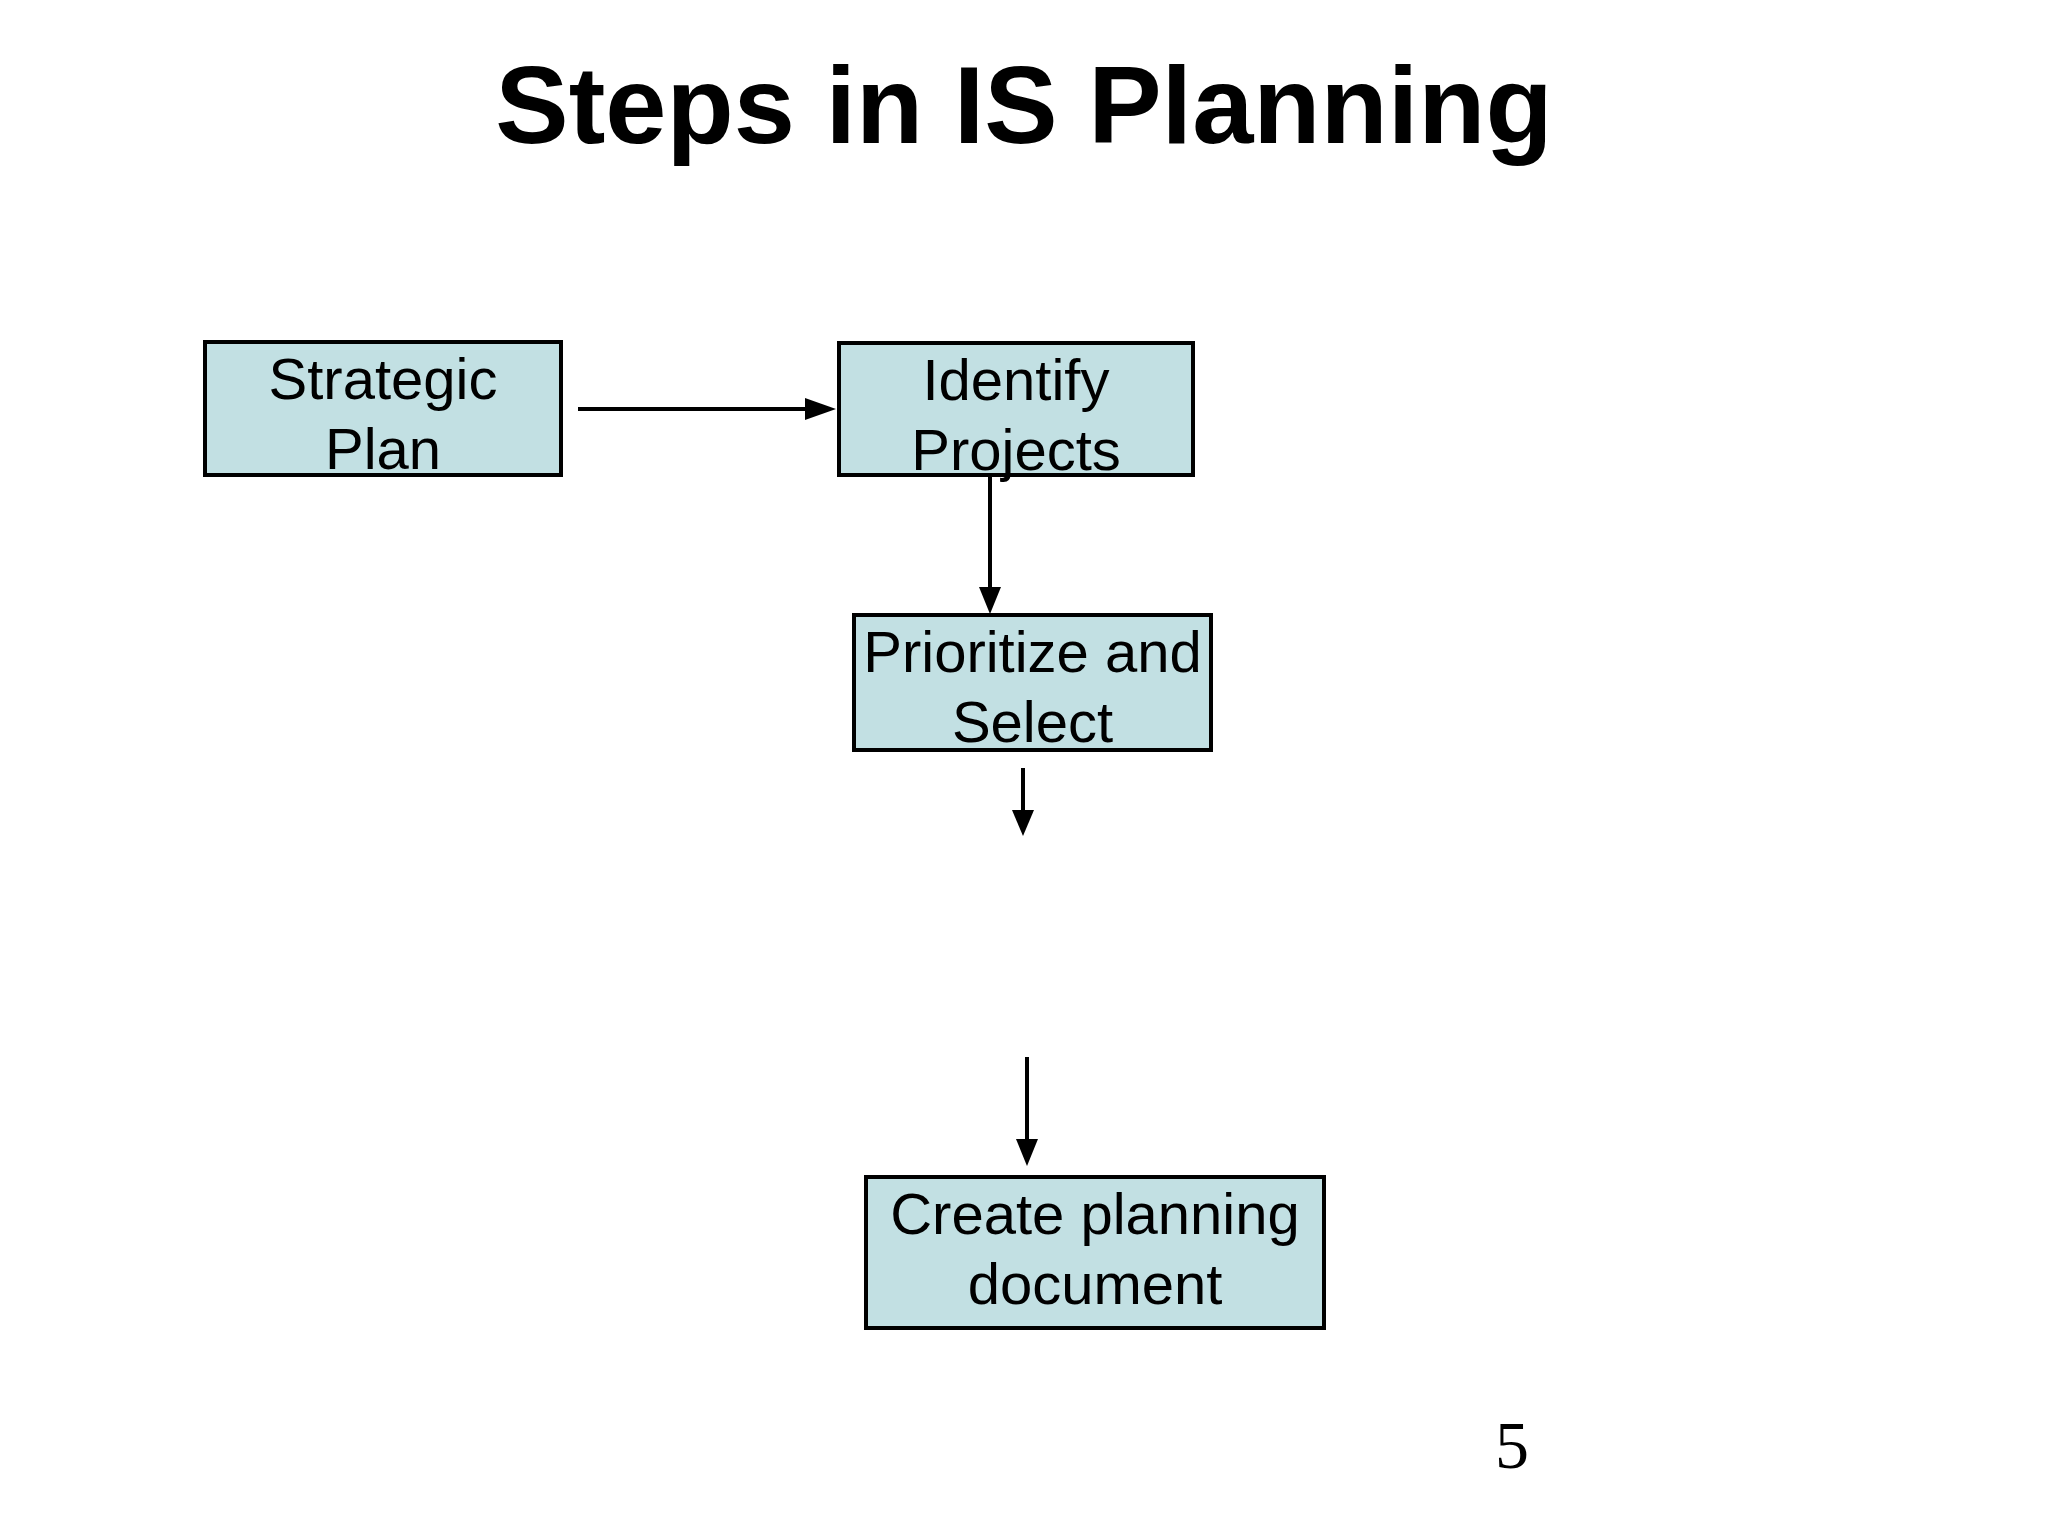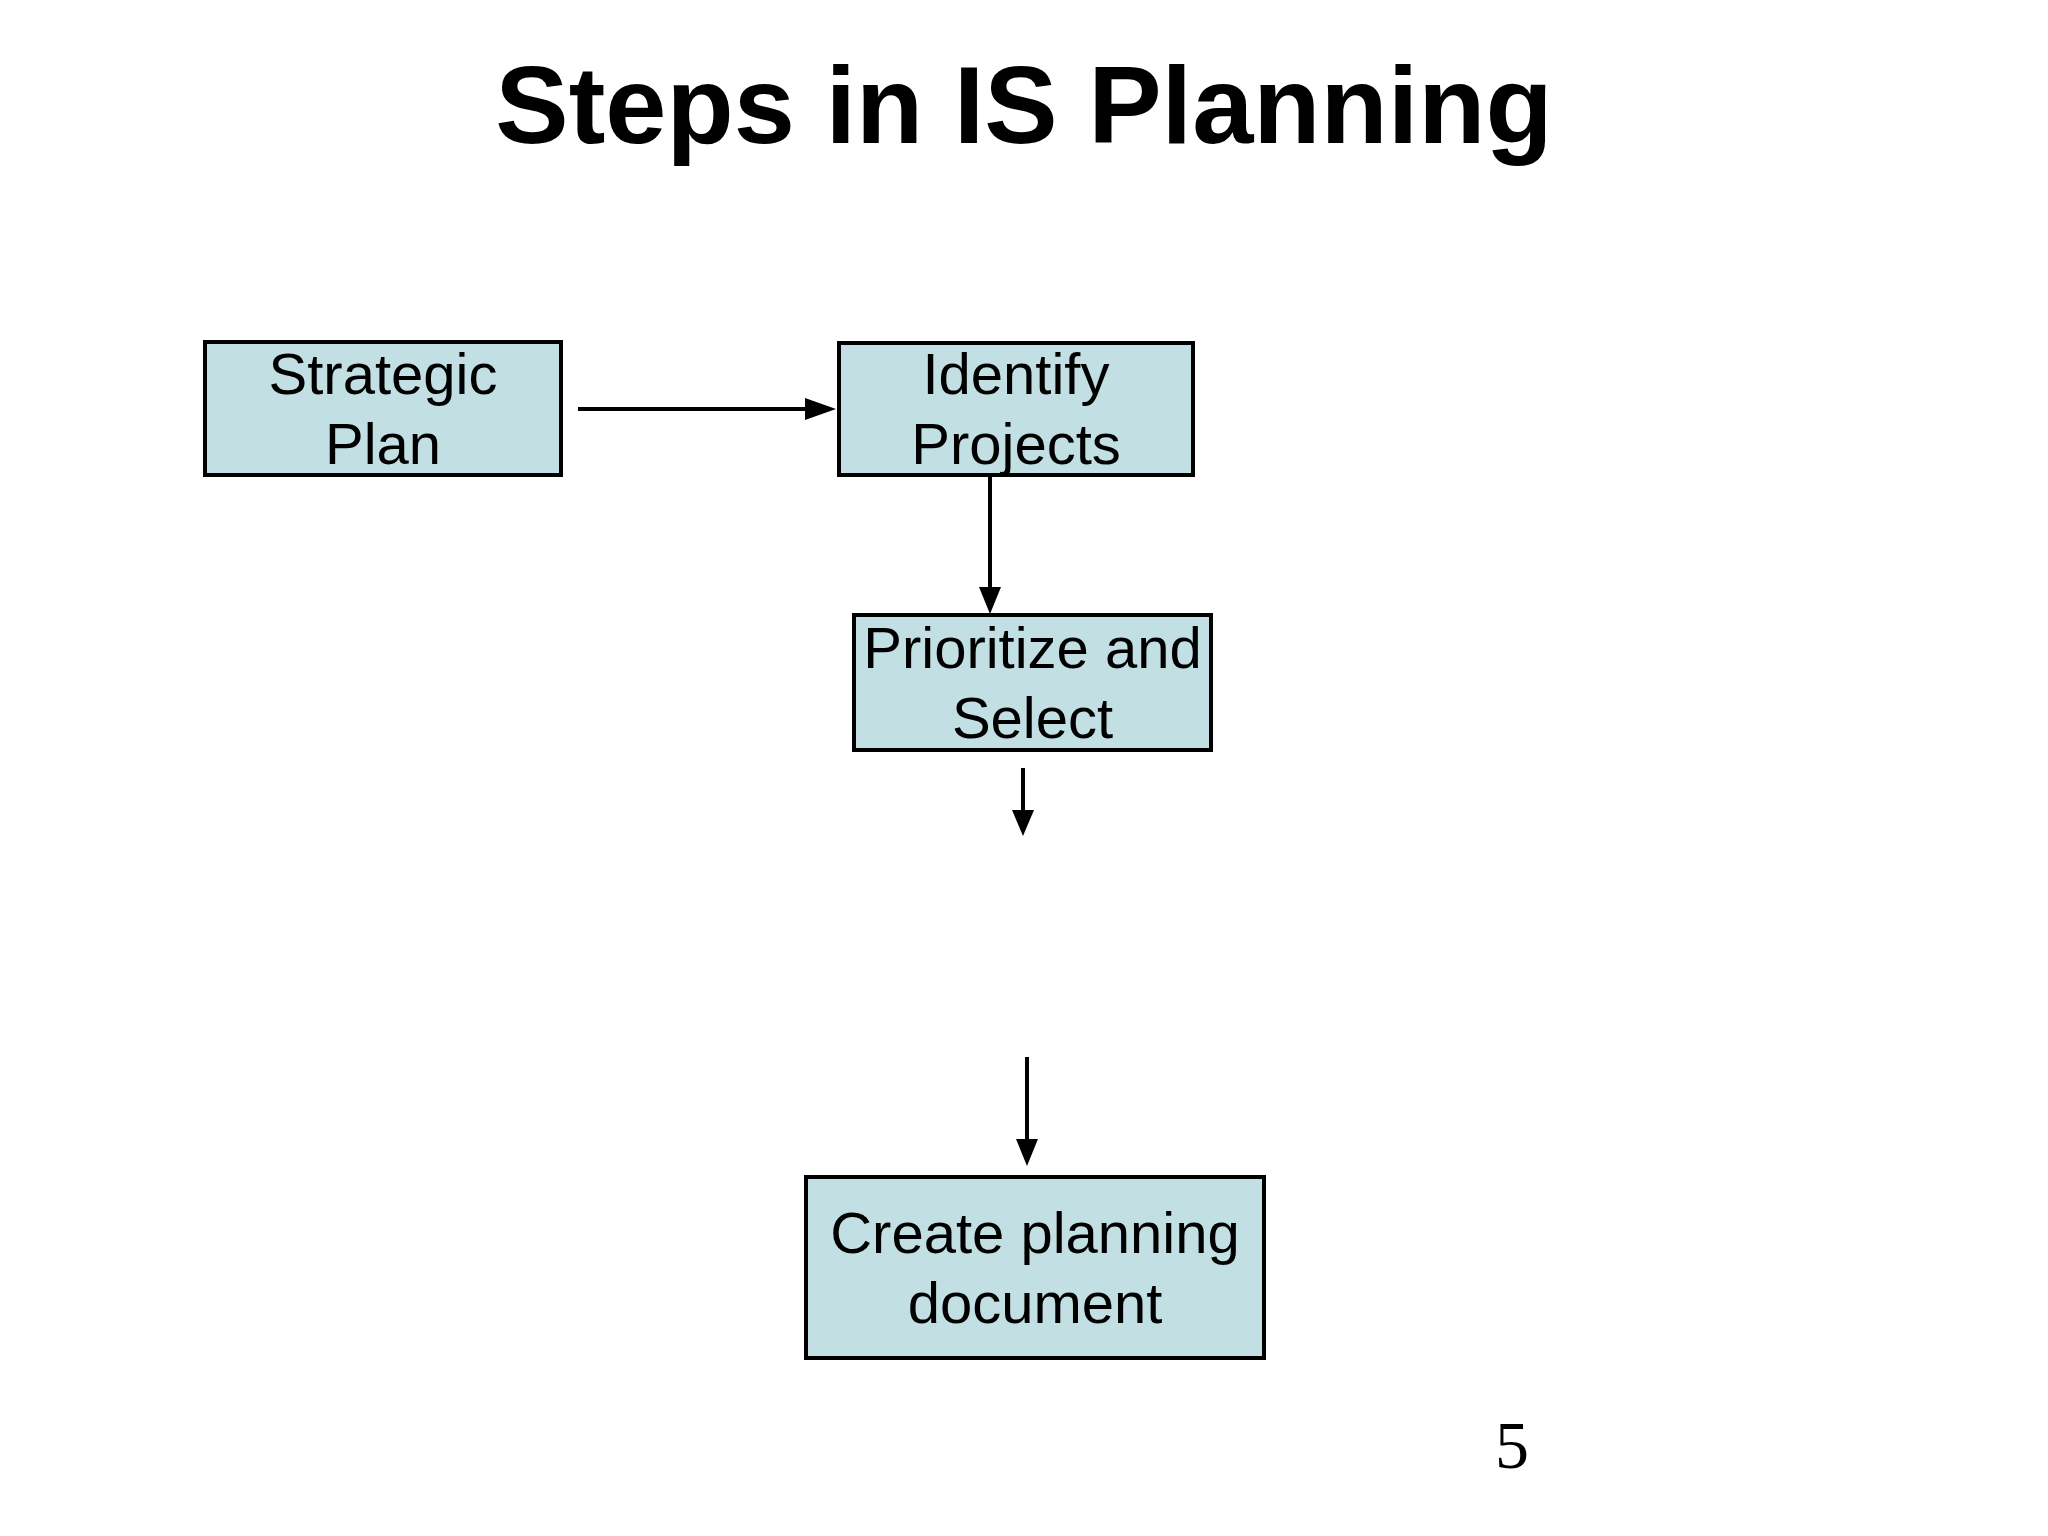--- a/index.html
+++ b/index.html
@@ -45,21 +45,20 @@
   }
   .connectors polygon {
     fill: var(--arrow);
     stroke: none;
   }
   .node {
     position: absolute;
     background: var(--box-fill);
     border: 4px solid var(--box-border);
     display: flex;
-    align-items: center;
     justify-content: center;
     text-align: center;
   }
   .node-label {
     display: block;
     white-space: pre-line;
     font-size: 58px;
     line-height: 70px;
     color: var(--text);
   }
@@ -109,20 +108,20 @@
     <span class="node-label">Identify
 Projects</span>
   </div>
 
   <div class="node" style="left:852px; top:613px; width:361px; height:139px;">
     <span class="node-label">Prioritize and
 Select</span>
   </div>
 
 
-  <div class="node" style="left:804px; top:1175px; width:462px; height:185px;">
+  <div class="node" style="left:864px; top:1175px; width:462px; height:155px;">
     <span class="node-label">Create planning
 document</span>
   </div>
 
   <div class="page-number">5</div>
 
 </div>
 
 </body></html>

